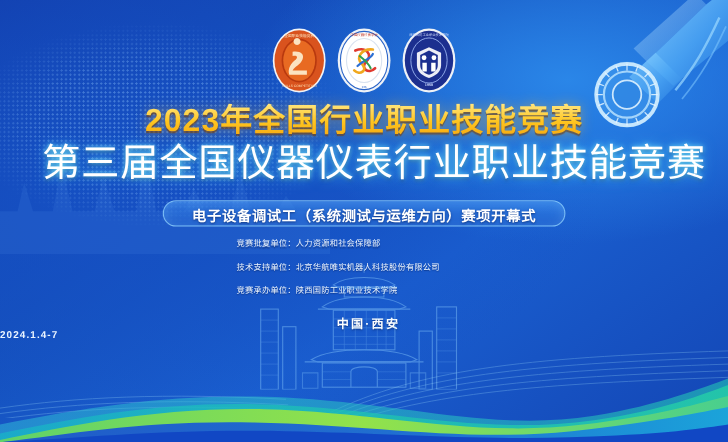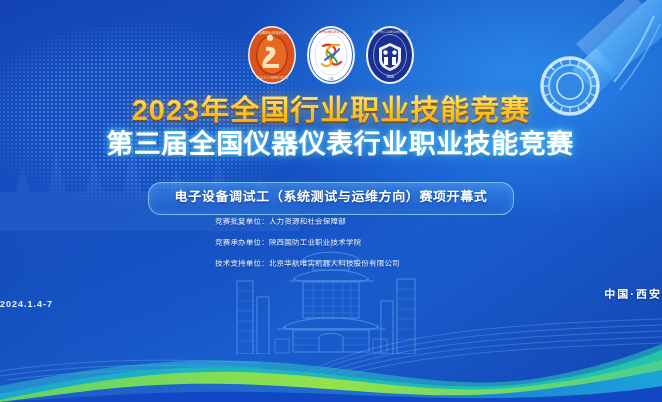--- a/index.html
+++ b/index.html
@@ -77,43 +77,43 @@
     color: #ffd33a;
     background: linear-gradient(180deg, #ffe680 0%, #ffc51f 52%, #f5a50f 100%);
     -webkit-background-clip: text;
     background-clip: text;
     -webkit-text-fill-color: transparent;
     filter: drop-shadow(0 2px 0 rgba(120,60,0,.55)) drop-shadow(0 0 6px rgba(255,190,40,.45));
     white-space: nowrap;
   }
   .title-2 {
     margin-top: 3px;
-    font-size: 27px;
-    font-weight: 700;
+    font-size: 35px;
+    font-weight: 400;
     letter-spacing: 0.5px;
     line-height: 1.14;
     color: #ffffff;
     text-shadow:
       0 0 5px rgba(120,230,255,.95),
       0 0 12px rgba(70,200,255,.75),
       0 2px 3px rgba(8,30,90,.65);
     white-space: nowrap;
     margin-left: 18px;
   }
 
   
   .pill-wrap {
     position: absolute;
     left: 0; right: 0; top: 182px;
     display: flex;
     justify-content: center;
   }
   .pill {
     display: inline-block;
-    padding: 3px 26px 9px;
+    padding: 3px 26px 0;
     font-size: 13px;
     font-weight: 700;
     letter-spacing: .6px;
     color: #ffffff;
     white-space: nowrap;
     border-radius: 13px;
     background: linear-gradient(180deg, rgba(70,150,240,.55) 0%, rgba(30,95,205,.50) 100%);
     border: 1px solid rgba(150,215,255,.75);
     box-shadow: inset 0 0 10px rgba(130,200,255,.25);
     text-shadow: 0 1px 2px rgba(5,25,80,.6);
@@ -135,21 +135,21 @@
     color: #eef6ff;
     letter-spacing: .2px;
     white-space: nowrap;
     text-shadow: 0 1px 1px rgba(5,25,80,.5);
   }
 
   
   .place {
     position: absolute;
     left: 8px; right: 0; top: 285px;
-    text-align: right;
+    text-align: center;
     font-size: 11px;
     font-weight: 700;
     color: #ffffff;
     letter-spacing: 2px;
     text-shadow: 0 1px 2px rgba(5,25,80,.6);
   }
   .date {
     position: absolute;
     left: 0; right: 0; top: 299px;
     font-size: 9px;
@@ -296,22 +296,22 @@
     <div class="title-1">2023年全国行业职业技能竞赛</div>
     <div class="title-2">第三届全国仪器仪表行业职业技能竞赛</div>
   </div>
 
   <div class="pill-wrap">
     <span class="pill">电子设备调试工（系统测试与运维方向）赛项开幕式</span>
   </div>
 
   <div class="orgs">
     <div class="org-line">竞赛批复单位：人力资源和社会保障部</div>
+    <div class="org-line">技术支持单位：北京华航唯实机器人科技股份有限公司</div>
     <div class="org-line">竞赛承办单位：陕西国防工业职业技术学院</div>
-    <div class="org-line">技术支持单位：北京华航唯实机器人科技股份有限公司</div>
   </div>
 
   <div class="place">中国·西安</div>
   <div class="date">2024.1.4-7</div>
 
   <svg class="tower" viewBox="0 0 200 115">
     <g fill="none" stroke="#8fd0ff" stroke-width="1">
 
       <rect x="6" y="42" width="16" height="73"></rect>
       <rect x="26" y="58" width="12" height="57"></rect>

